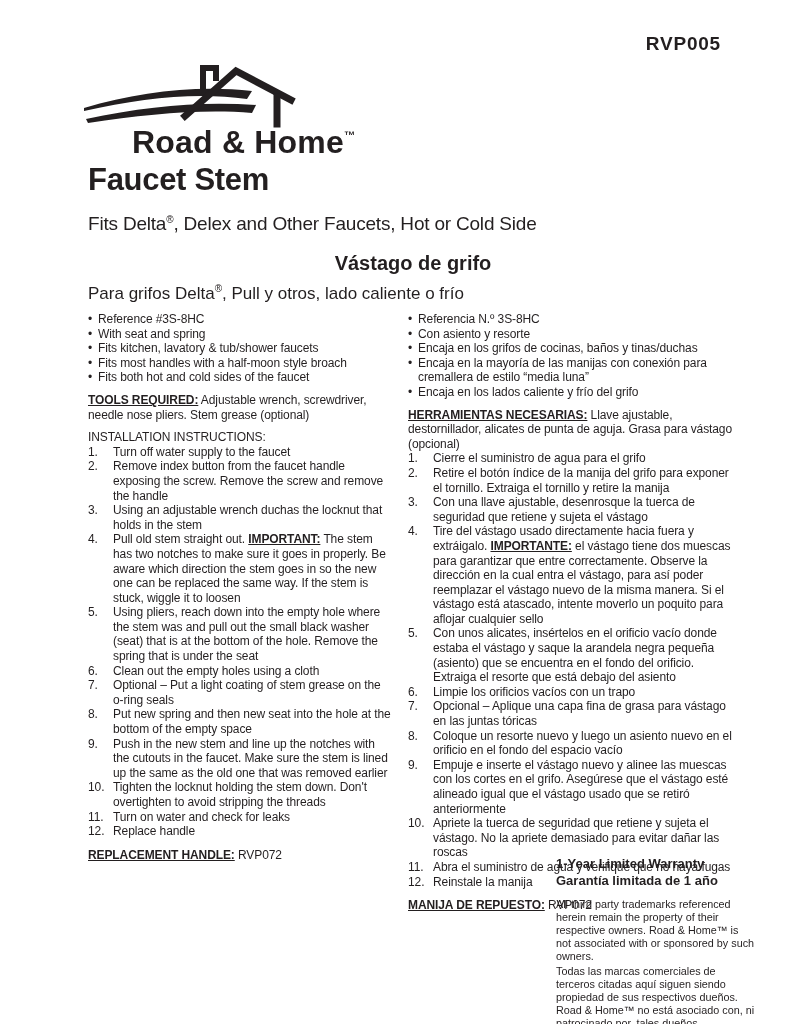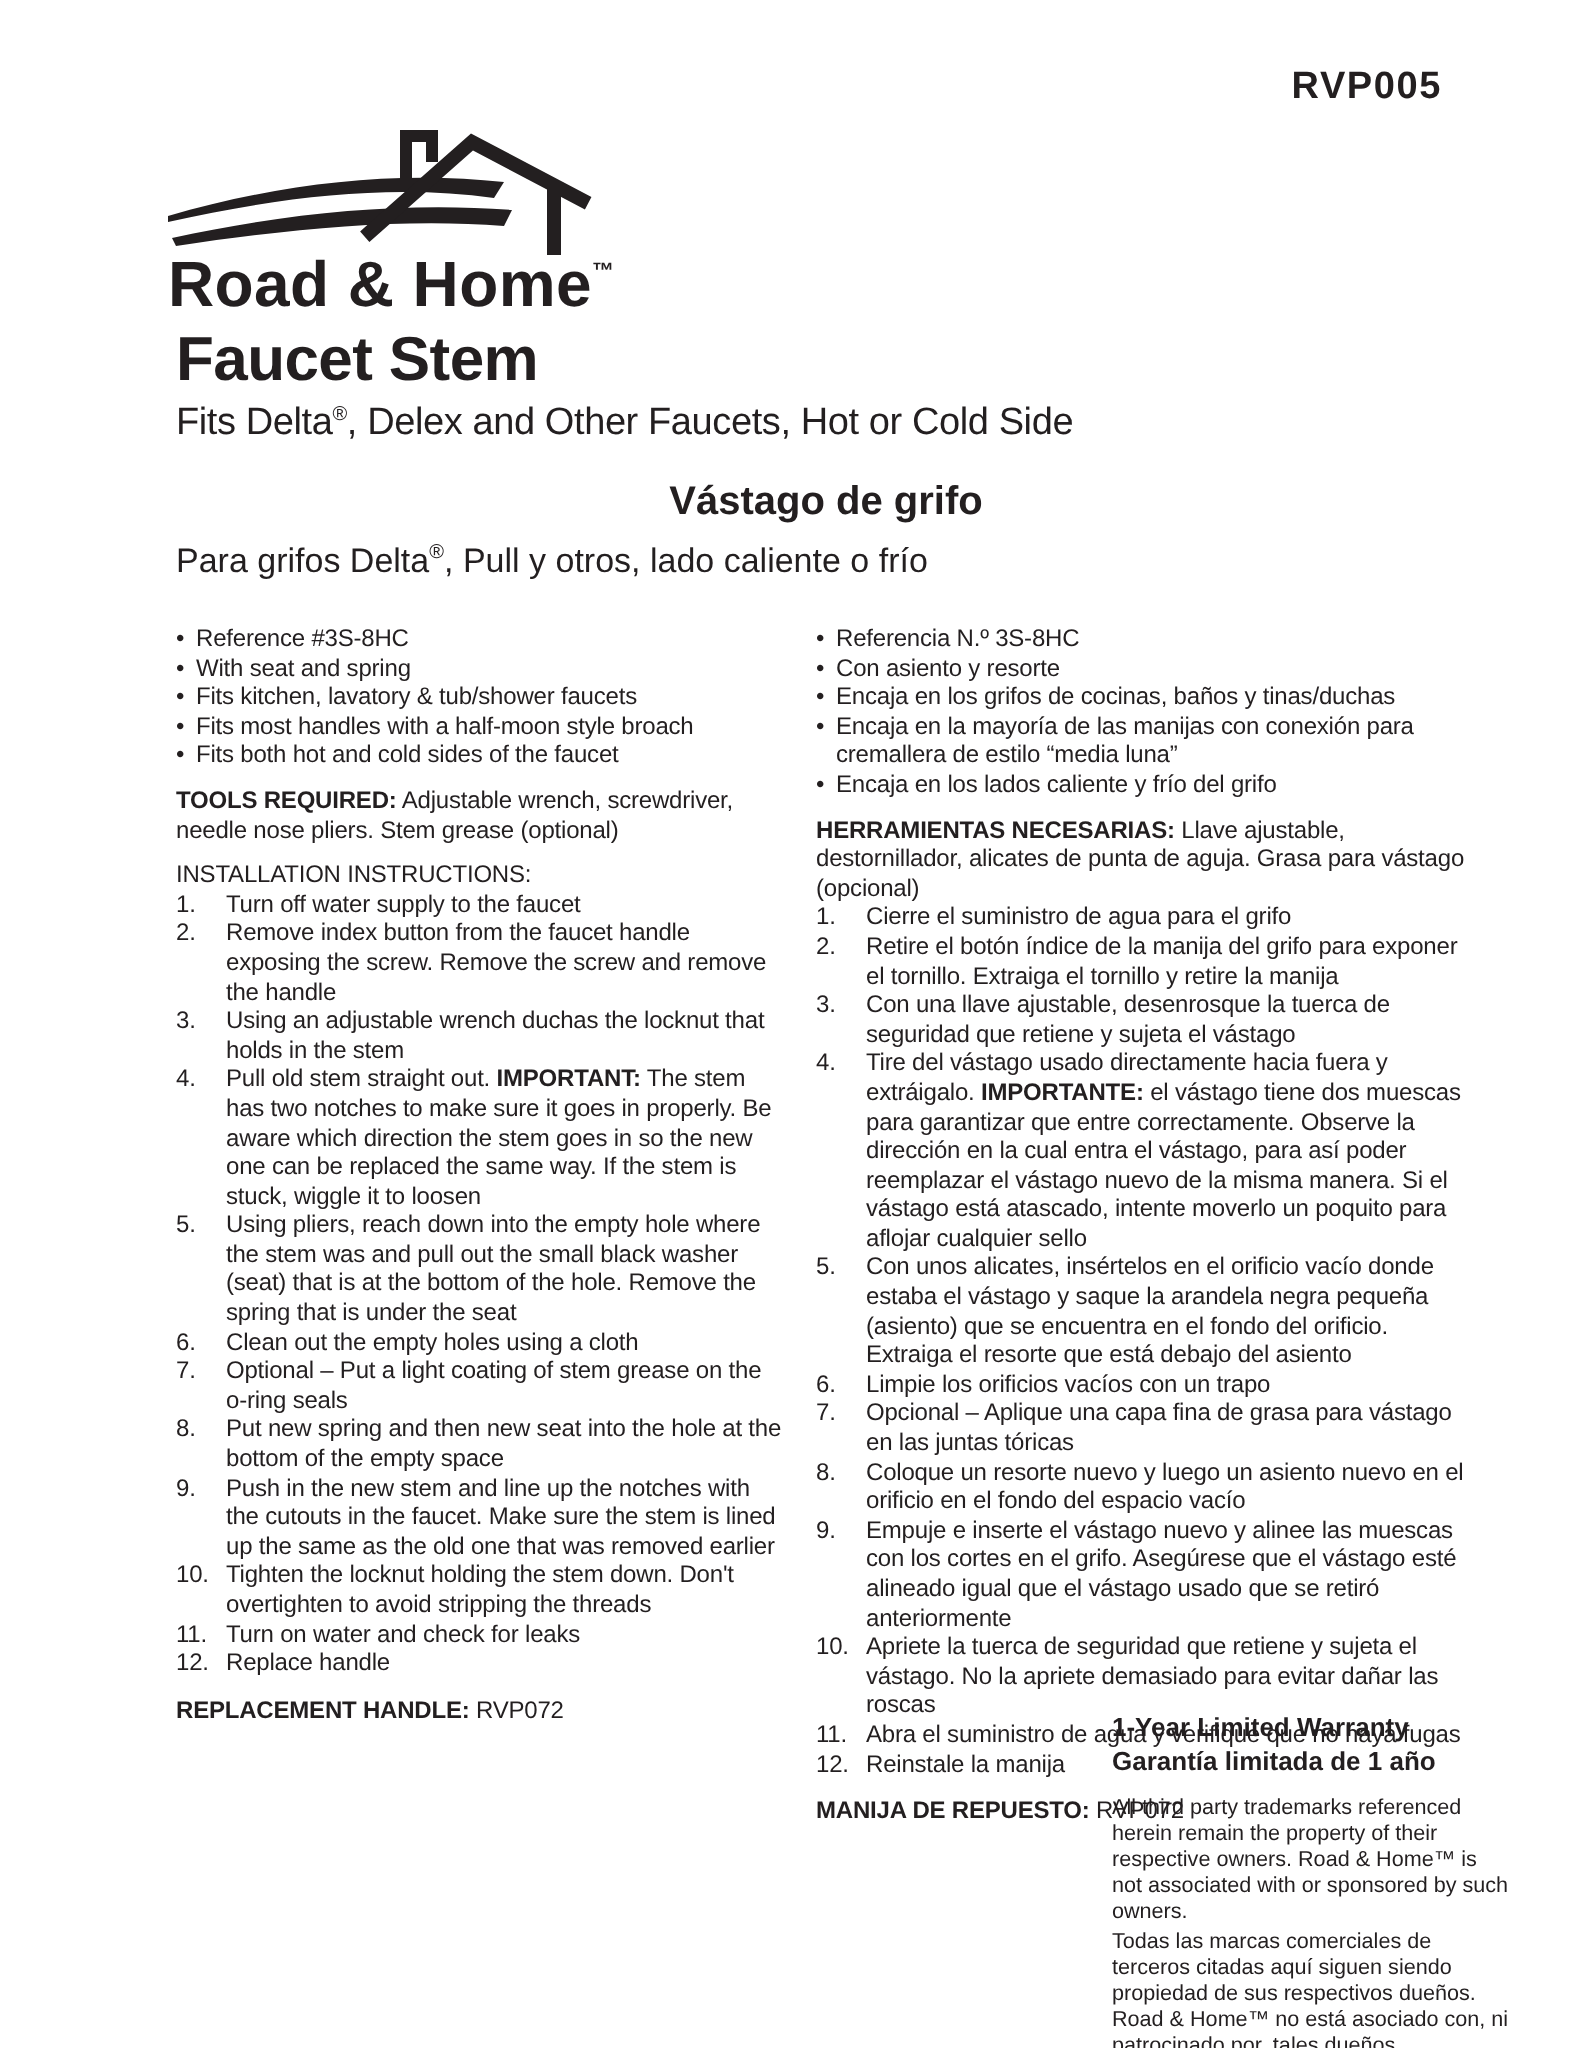--- a/index.html
+++ b/index.html
@@ -30,45 +30,46 @@
     left: 84px;
     width: 230px;
   }
   .logo-art { display: block; }
   .wordmark {
     font-size: 32px;
     font-weight: bold;
     letter-spacing: 0.2px;
     margin-top: -6px;
     white-space: nowrap;
+    margin-left: 48px;
   }
   .wordmark sup { font-size: 11px; vertical-align: 14px; }
   .titles { position: absolute; top: 162px; left: 88px; width: 650px; }
   .title-en { font-size: 31px; font-weight: bold; letter-spacing: -0.3px; }
-  .subtitle-en { font-size: 19px; margin-top: 3px; letter-spacing: -0.2px; }
+  .subtitle-en { font-size: 19px; margin-top: 15px; letter-spacing: -0.2px; }
   .subtitle-en sup, .subtitle-es sup { font-size: 10px; vertical-align: 7px; }
   .title-es { font-size: 20px; font-weight: bold; margin-top: 17px; text-align: center; }
   .subtitle-es { font-size: 17px; margin-top: 8px; }
   .columns {
     position: absolute;
     top: 312px;
     left: 88px;
     width: 652px;
     display: flex;
     gap: 16px;
     font-size: 12px;
     line-height: 14.6px;
     letter-spacing: -0.1px;
   }
   .col-en { width: 304px; flex: none; }
   .col-es { width: 332px; flex: none; }
   .bullet { display: flex; }
   .bullet .dot { flex: 0 0 10px; }
   .para { margin-top: 8px; }
-  .b { font-weight: bold; }
+  .b { font-weight: bold; text-decoration: underline; }
   .sec-heading { font-weight: normal; margin-top: 8px; }
   .step { display: flex; }
   .step .num { flex: 0 0 25px; }
   .step .body { flex: 1; }
   .replacement { margin-top: 9px; }
   .warranty {
     position: absolute;
     left: 556px;
     top: 855px;
     width: 200px;

